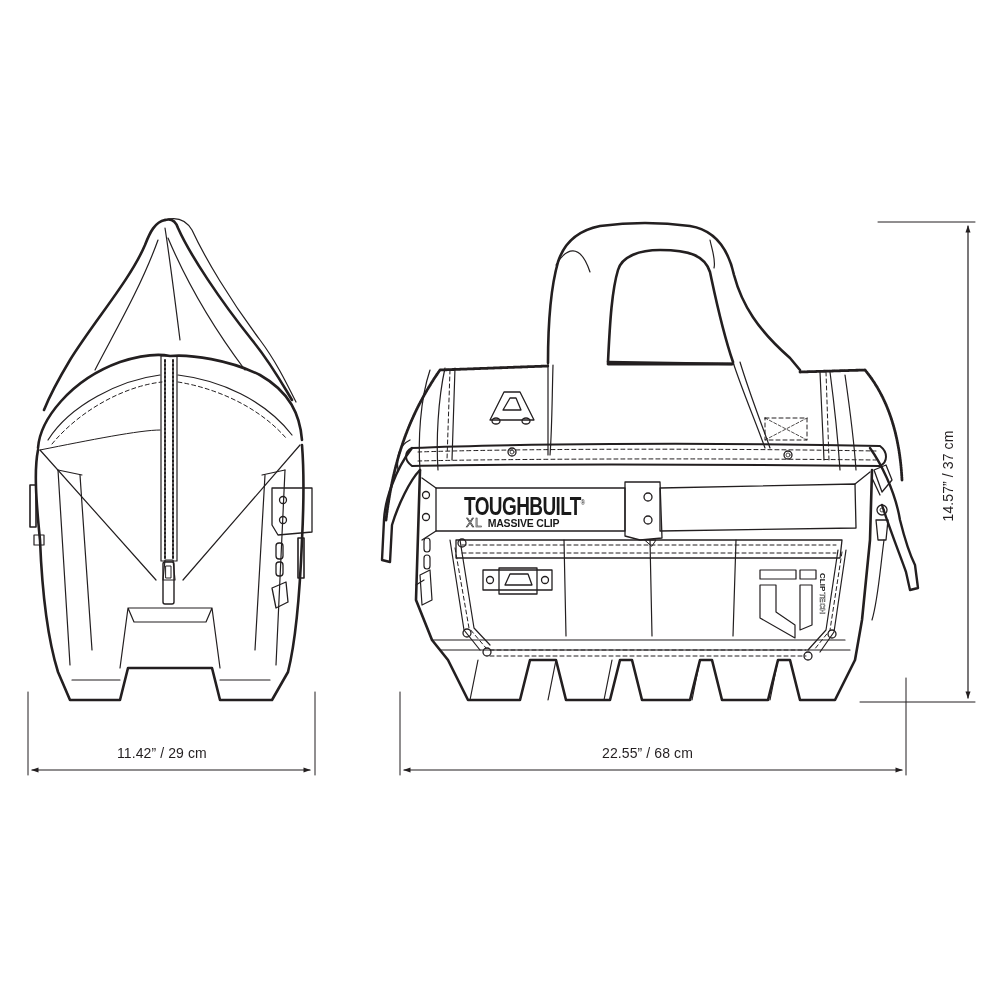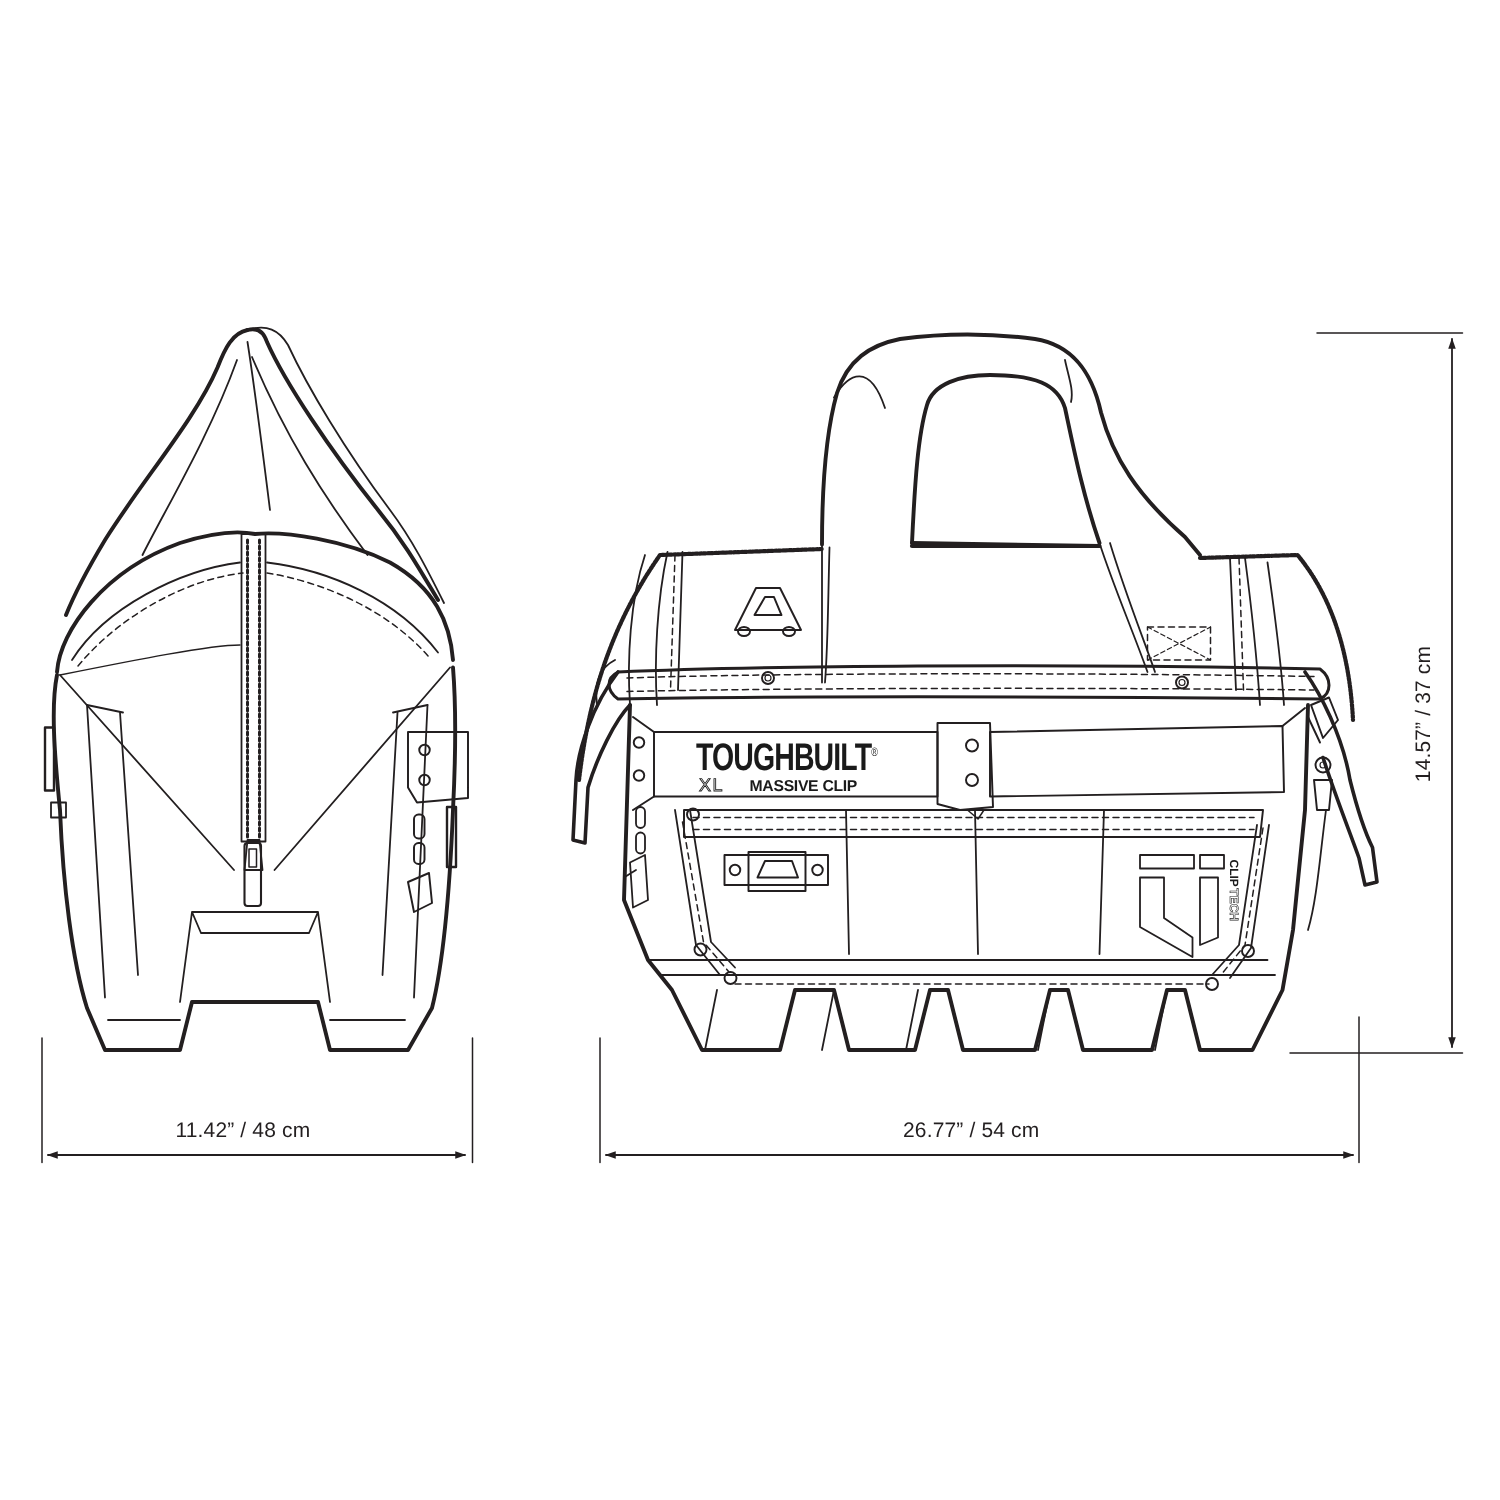--- a/index.html
+++ b/index.html
@@ -5,21 +5,21 @@
   html, body { margin: 0; padding: 0; background: #ffffff; }
   body { width: 1000px; height: 1000px; position: relative; overflow: hidden;
          font-family: "Liberation Sans", "DejaVu Sans", sans-serif; color: #231f20; }
   svg { position: absolute; left: 0; top: 0; }
   .dim-label { position: absolute; font-size: 14px; color: #231f20; white-space: nowrap; letter-spacing: 0.1px; }
   .dim-label.vertical { transform: rotate(-90deg); transform-origin: center center; }
   .logo-main { position: absolute; font-family: "Liberation Sans", sans-serif; font-weight: 900;
                font-size: 19px; letter-spacing: -0.6px; transform: scaleY(1.35); transform-origin: left top; color:#1a1a1a; }
   .logo-reg { font-size: 6px; vertical-align: super; font-weight: 400; }
   .logo-sub { position: absolute; font-weight: 700; font-size: 10.5px; letter-spacing: -0.2px; color:#1a1a1a; }
-  .logo-sub .xl { font-weight: 400; font-size: 12px; letter-spacing: 1px; margin-right: 17px;
+  .logo-sub .xl { font-weight: 400; font-size: 12px; letter-spacing: 1px; margin-right: 5px;
                   -webkit-text-stroke: 0.6px #1a1a1a; color: #fff; }
   .cliptech { position: absolute; font-weight: 900; font-size: 8px; transform: rotate(90deg); transform-origin: left top; color:#1a1a1a; }
   .cliptech .tech { color: #fff; -webkit-text-stroke: 0.4px #1a1a1a; margin-left: 1px; }
 </style>
 </head>
 <body>
 
 <svg width="1000" height="1000" viewBox="0 0 1000 1000" fill="none" stroke="#231f20" stroke-linejoin="round" stroke-linecap="round">
   <defs>
     <marker id="arrow" viewBox="0 0 10 10" refX="9" refY="5" markerWidth="9" markerHeight="6" orient="auto-start-reverse">
@@ -199,15 +199,15 @@
 <div class="logo-main" style="left:464px; top:492px;">
   <span>TOUGHBUILT</span><span class="logo-reg">®</span>
 </div>
 <div class="logo-sub" style="left:466px; top:516px;">
   <span class="xl">XL</span><span>MASSIVE CLIP</span>
 </div>
 <div class="cliptech" style="left:827px; top:573px;">
   <span>CLIP</span><span class="tech">TECH</span>
 </div>
 
-<div class="dim-label" style="left:117px; top:745px;">11.42”  / 48 cm</div>
-<div class="dim-label" style="left:602px; top:745px;">26.77”  / 54 cm</div>
+<div class="dim-label" style="left:117px; top:745px;">11.42”  / 29 cm</div>
+<div class="dim-label" style="left:602px; top:745px;">22.55”  / 68 cm</div>
 <div class="dim-label vertical" style="left:893px; top:468px; width:110px; text-align:center;">14.57”  /  37 cm</div>
 
 </body></html>

